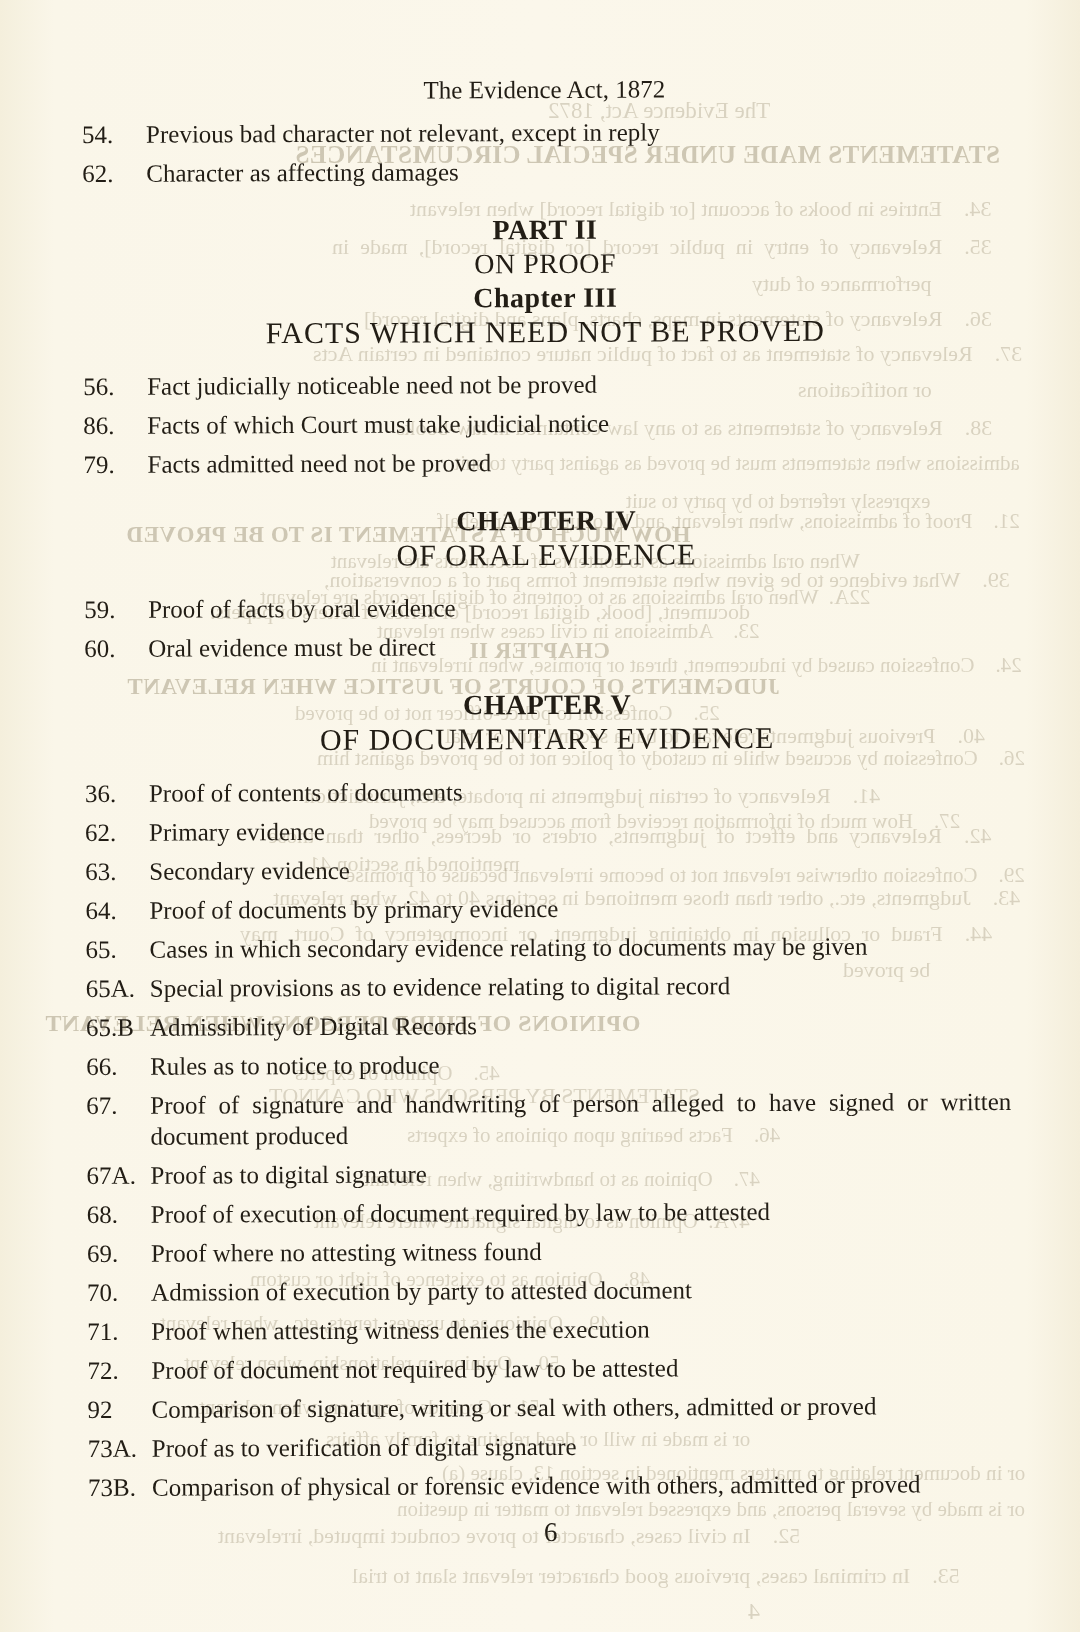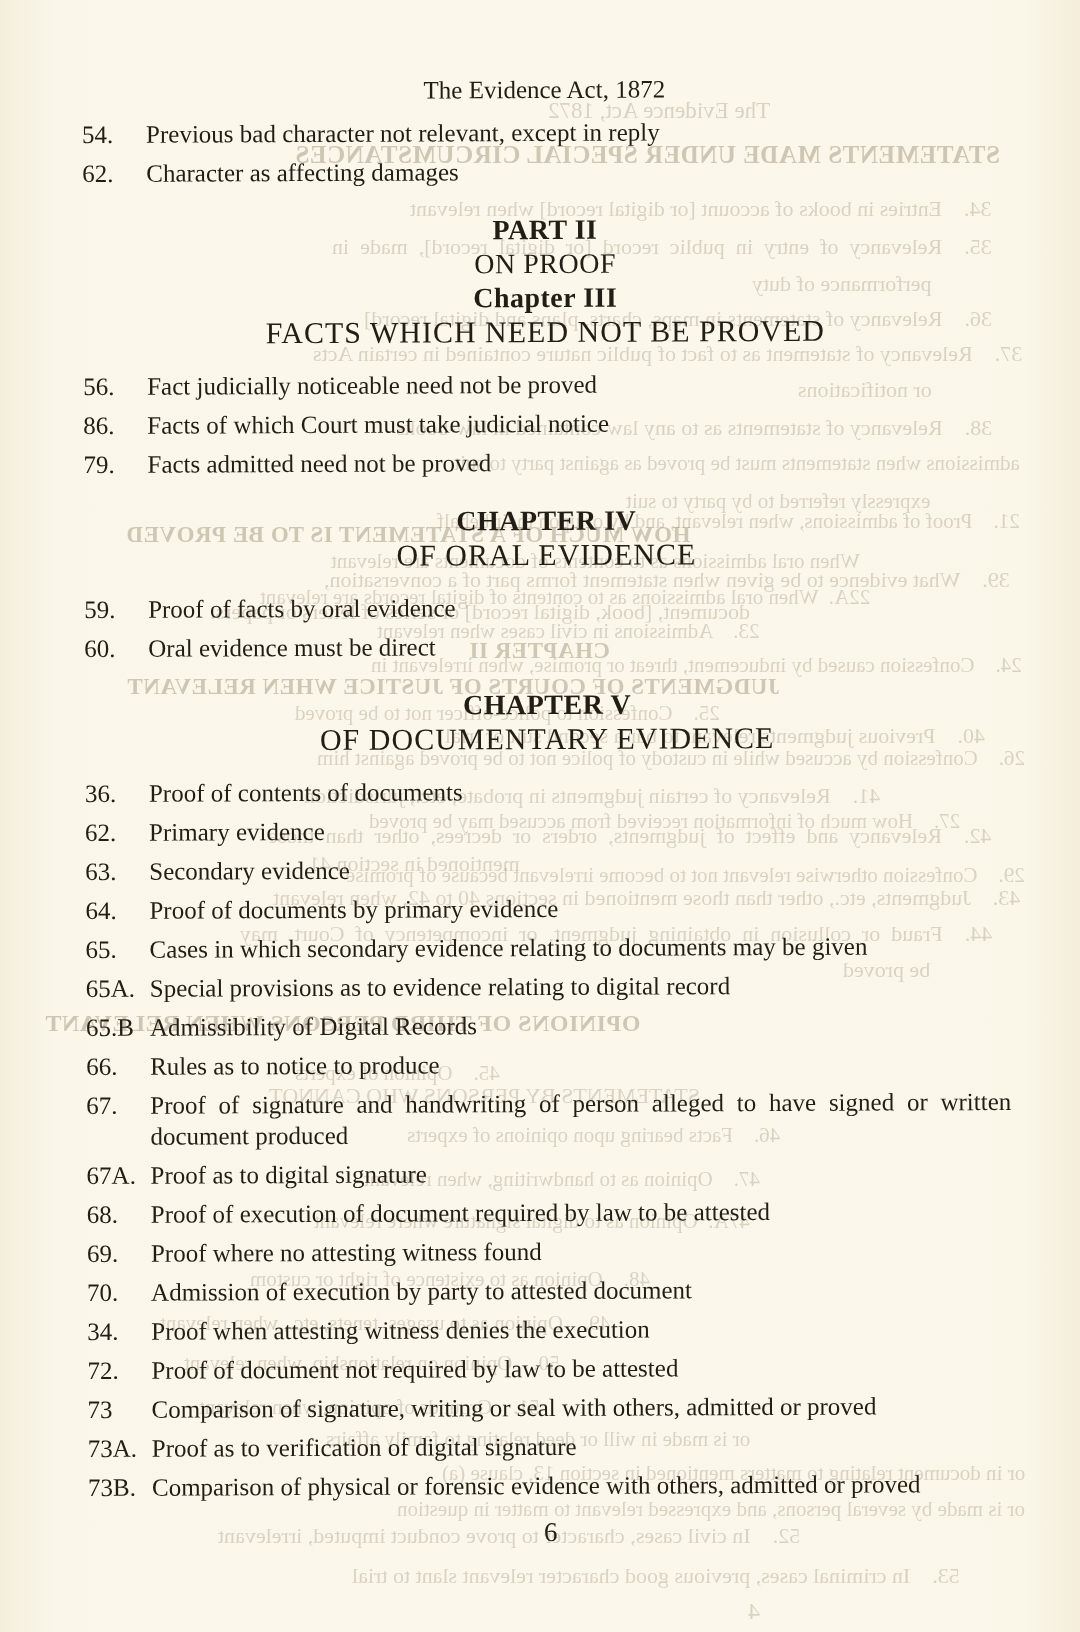--- a/index.html
+++ b/index.html
@@ -263,31 +263,31 @@
     <span class="num">69.</span>
     <span class="txt">Proof where no attesting witness found</span>
   </div>
 
   <div class="row">
     <span class="num">70.</span>
     <span class="txt">Admission of execution by party to attested document</span>
   </div>
 
   <div class="row">
-    <span class="num">34.</span>
+    <span class="num">71.</span>
     <span class="txt">Proof when attesting witness denies the execution</span>
   </div>
 
   <div class="row">
     <span class="num">72.</span>
     <span class="txt">Proof of document not required by law to be attested</span>
   </div>
 
   <div class="row">
-    <span class="num">73</span>
+    <span class="num">92</span>
     <span class="txt">Comparison of signature, writing or seal with others, admitted or proved</span>
   </div>
 
   <div class="row">
     <span class="num">73A.</span>
     <span class="txt">Proof as to verification of digital signature</span>
   </div>
 
   <div class="row">
     <span class="num">73B.</span>

